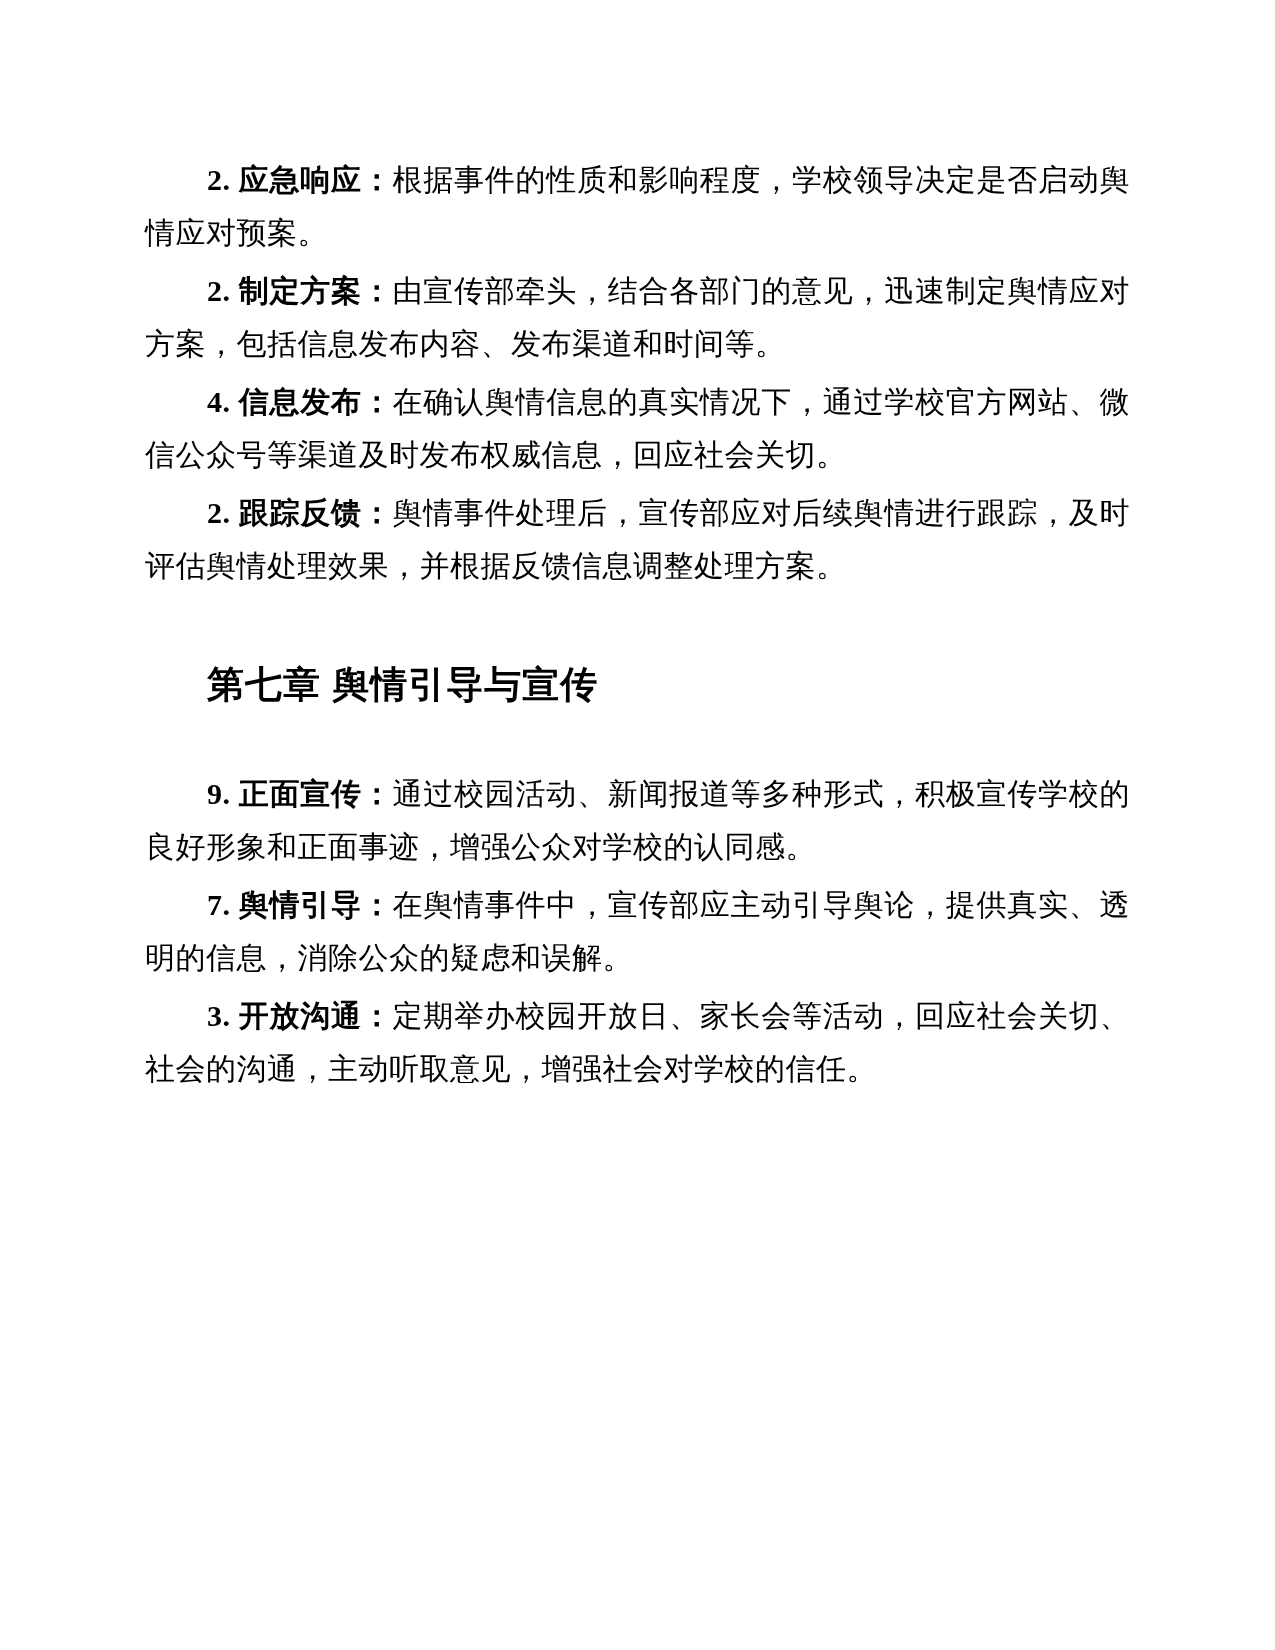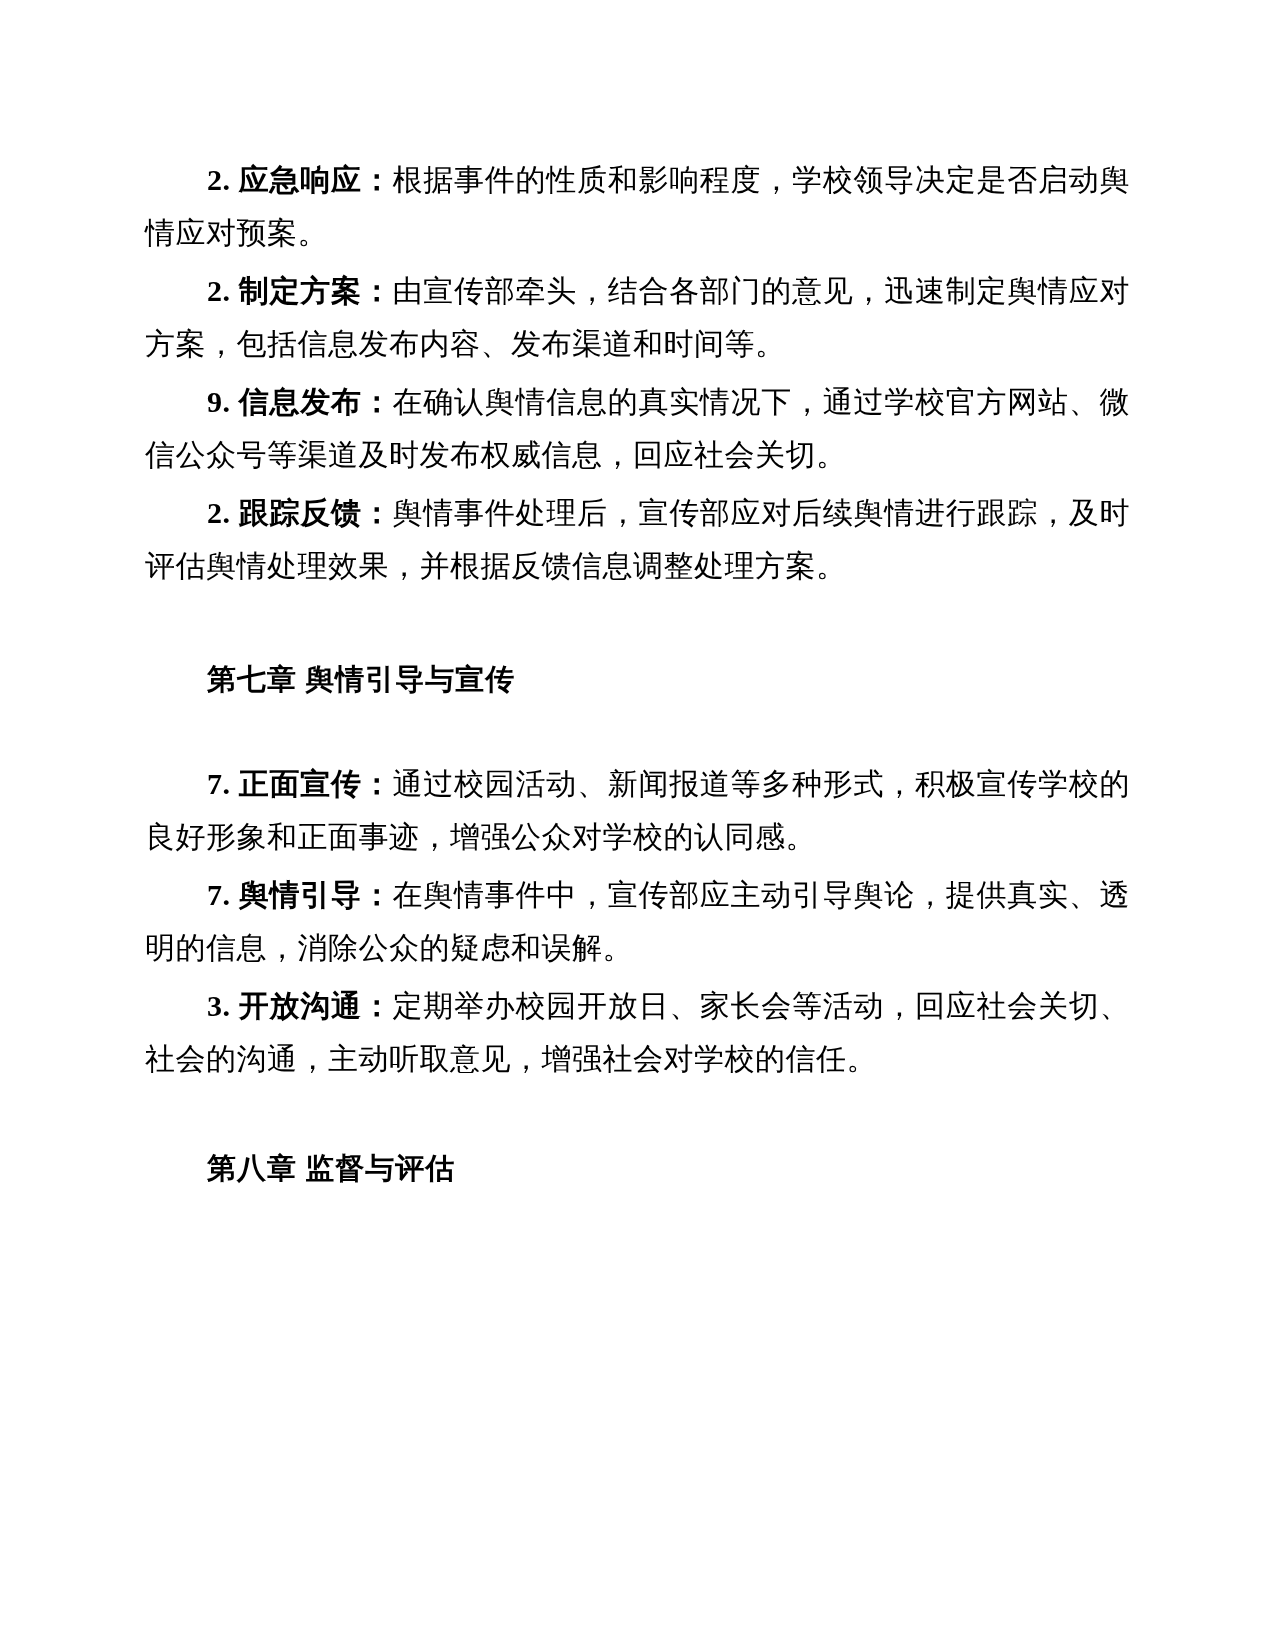--- a/index.html
+++ b/index.html
@@ -30,54 +30,53 @@
     margin: 0 0 6px 0;
     letter-spacing: 0.5px;
   }
   .para .lead {
     font-weight: bold;
   }
   .indent {
     text-indent: 62px;
   }
   .heading {
-    font-family: Liberation Serif, serif;
-    font-size: 29px;
+    font-family: Liberation Sans, sans-serif;
+    font-size: 37px;
     font-weight: bold;
     letter-spacing: 1px;
     margin: 0;
     padding: 0;
     text-indent: 62px;
   }
   .gap-before-heading { height: 62px; }
   .gap-after-heading  { height: 58px; }
   .gap-between-blocks { height: 58px; }
 </style>
 </head>
 <body>
 
 <div class="page">
 
   <p class="para indent"><span class="lead">2. 应急响应：</span><span>根据事件的性质和影响程度，学校领导决定是否启动舆情应对预案。</span></p>
 
   <p class="para indent"><span class="lead">2. 制定方案：</span><span>由宣传部牵头，结合各部门的意见，迅速制定舆情应对方案，包括信息发布内容、发布渠道和时间等。</span></p>
 
-  <p class="para indent"><span class="lead">9. 信息发布：</span><span>在确认舆情信息的真实情况下，通过学校官方网站、微信公众号等渠道及时发布权威信息，回应社会关切。</span></p>
+  <p class="para indent"><span class="lead">4. 信息发布：</span><span>在确认舆情信息的真实情况下，通过学校官方网站、微信公众号等渠道及时发布权威信息，回应社会关切。</span></p>
 
   <p class="para indent"><span class="lead">2. 跟踪反馈：</span><span>舆情事件处理后，宣传部应对后续舆情进行跟踪，及时评估舆情处理效果，并根据反馈信息调整处理方案。</span></p>
 
   <div class="gap-before-heading"></div>
 
   <h2 class="heading">第七章 舆情引导与宣传</h2>
 
   <div class="gap-after-heading"></div>
 
-  <p class="para indent"><span class="lead">7. 正面宣传：</span><span>通过校园活动、新闻报道等多种形式，积极宣传学校的良好形象和正面事迹，增强公众对学校的认同感。</span></p>
+  <p class="para indent"><span class="lead">9. 正面宣传：</span><span>通过校园活动、新闻报道等多种形式，积极宣传学校的良好形象和正面事迹，增强公众对学校的认同感。</span></p>
 
   <p class="para indent"><span class="lead">7. 舆情引导：</span><span>在舆情事件中，宣传部应主动引导舆论，提供真实、透明的信息，消除公众的疑虑和误解。</span></p>
 
   <p class="para indent"><span class="lead">3. 开放沟通：</span><span>定期举办校园开放日、家长会等活动，回应社会关切、社会的沟通，主动听取意见，增强社会对学校的信任。</span></p>
 
   <div class="gap-between-blocks"></div>
 
-  <h2 class="heading">第八章 监督与评估</h2>
 
 </div>
 
 </body></html>

